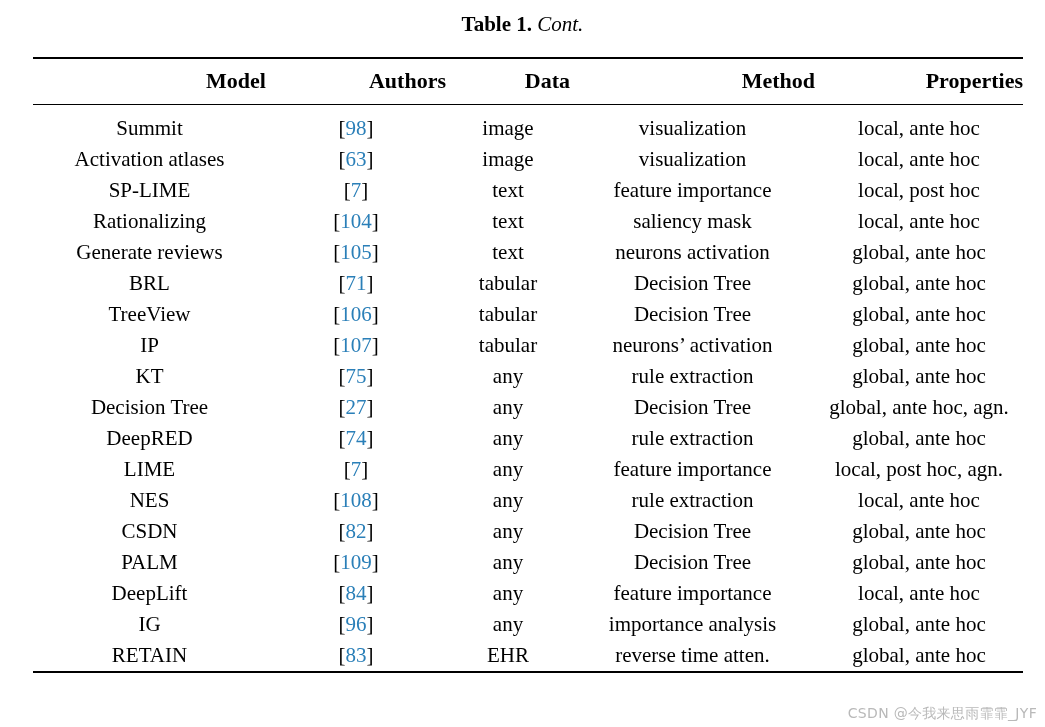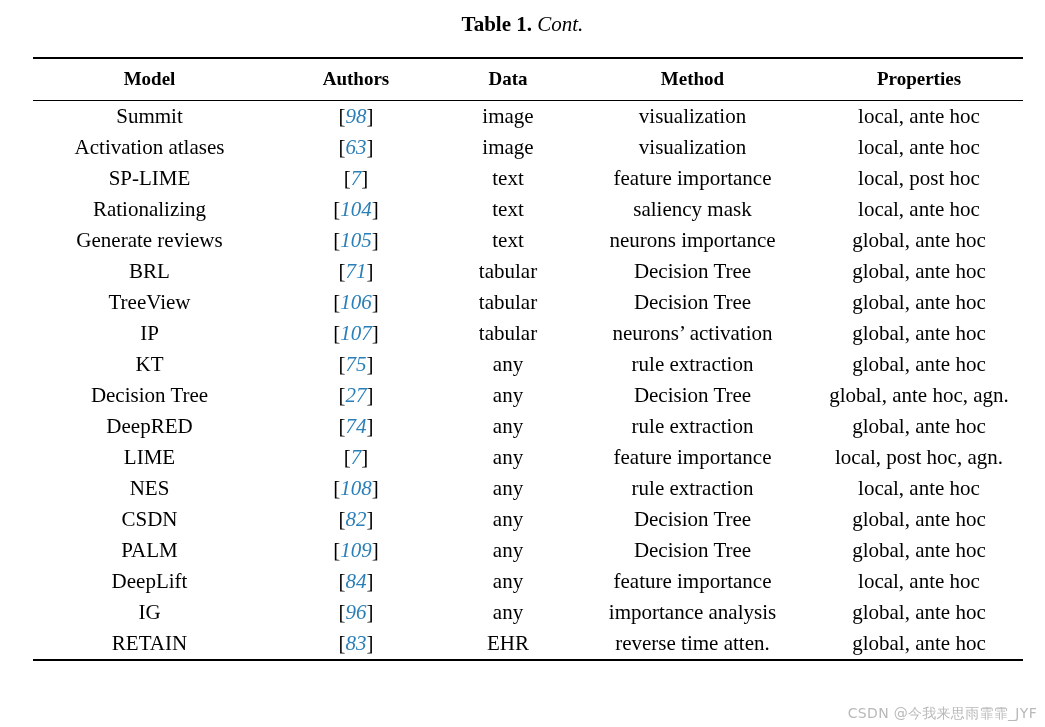--- a/index.html
+++ b/index.html
@@ -39,49 +39,50 @@
   table.maintable {
     position: absolute;
     left: 33px;
     top: 57px;
     width: 990px;
     border-collapse: collapse;
     table-layout: fixed;
   }
   table.maintable thead th {
     font-weight: bold;
-    font-size: 19px;
+    font-size: 22px;
     padding: 9px 0 10px 0;
-    text-align: center;
+    text-align: right;
     border-top: 2.2px solid #000;
     border-bottom: 1.6px solid #000;
     white-space: nowrap;
   }
   table.maintable tbody td {
     font-size: 21px;
     line-height: 31px;
     height: 31px;
     padding: 0;
     text-align: center;
     white-space: nowrap;
     vertical-align: middle;
   }
   table.maintable tbody tr:first-child td {
+    padding-top: 8px;
   }
   table.maintable tbody tr:last-child td {
     padding-bottom: 0;
     border-bottom: 2.2px solid #000;
   }
   .col-model   { width: 233px; }
   .col-authors { width: 180px; }
   .col-data    { width: 124px; }
   .col-method  { width: 245px; }
   .col-props   { width: 208px; }
   .cite-open, .cite-close { color: #000000; }
-  .cite-num { color: #2a7fb8; font-style: italic; }
+  .cite-num { color: #2a7fb8; }
   .watermark {
     position: absolute;
     right: 8px;
     bottom: 4px;
     font-family: "DejaVu Sans", "Liberation Sans", sans-serif;
     font-size: 14px;
     color: #b9b9b9;
     letter-spacing: 0.3px;
     white-space: nowrap;
   }
@@ -138,21 +139,21 @@
           <td>Rationalizing</td>
           <td><span class="cite-open">[</span><span class="cite-num">104</span><span class="cite-close">]</span></td>
           <td>text</td>
           <td>saliency mask</td>
           <td>local, ante hoc</td>
         </tr>
         <tr>
           <td>Generate reviews</td>
           <td><span class="cite-open">[</span><span class="cite-num">105</span><span class="cite-close">]</span></td>
           <td>text</td>
-          <td>neurons importance</td>
+          <td>neurons activation</td>
           <td>global, ante hoc</td>
         </tr>
         <tr>
           <td>BRL</td>
           <td><span class="cite-open">[</span><span class="cite-num">71</span><span class="cite-close">]</span></td>
           <td>tabular</td>
           <td>Decision Tree</td>
           <td>global, ante hoc</td>
         </tr>
         <tr>

